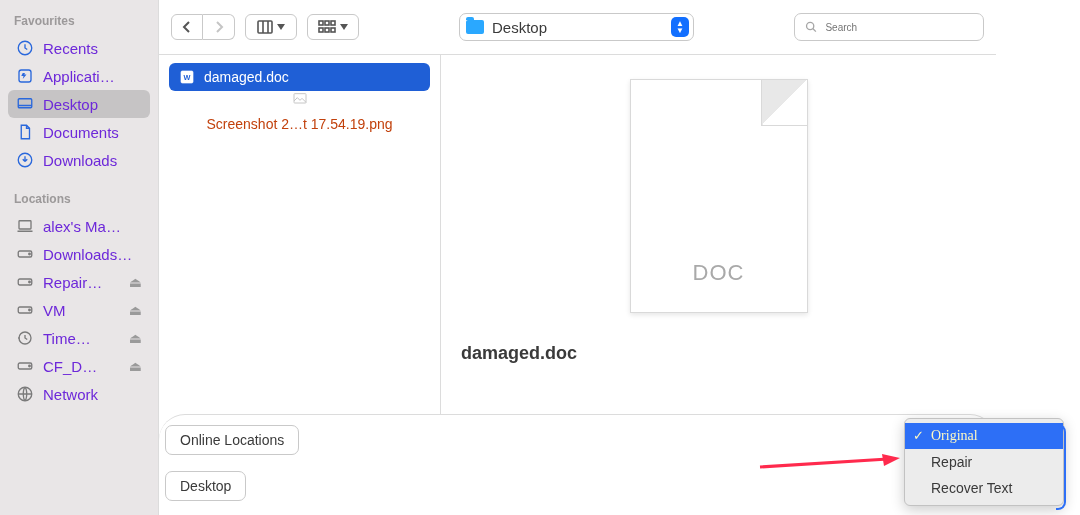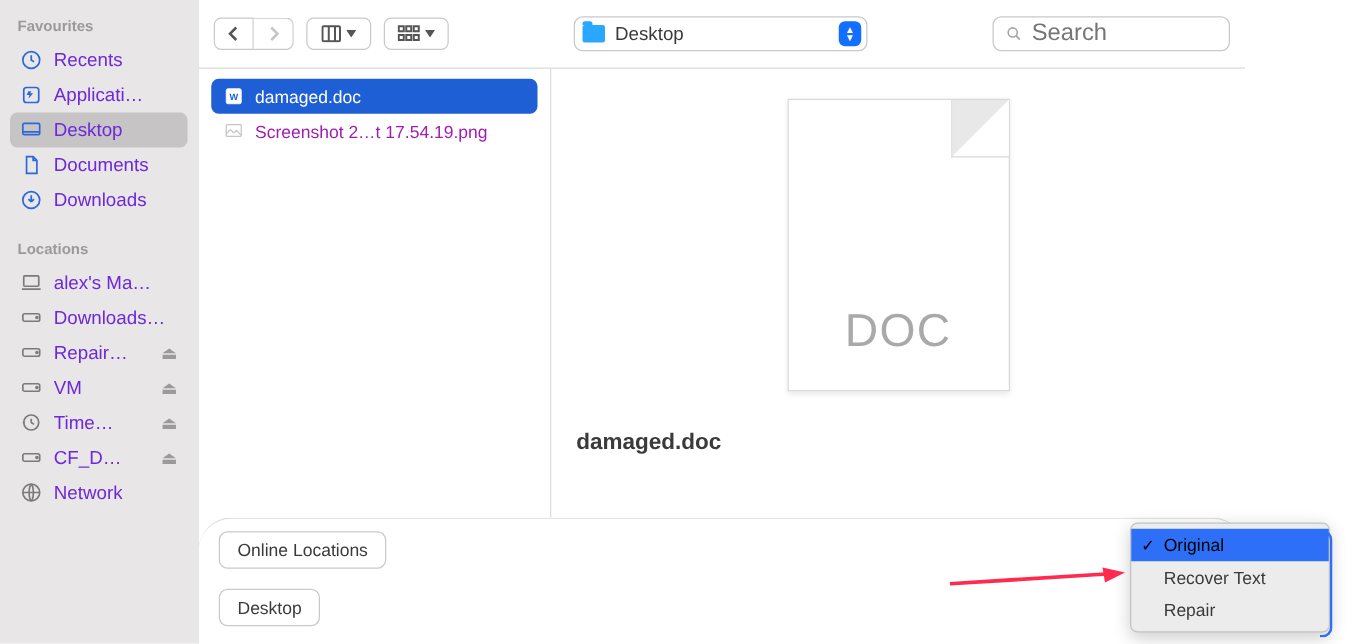--- a/index.html
+++ b/index.html
@@ -30,44 +30,44 @@
   .tb-btn{height:26px;border:1px solid var(--border2);border-radius:6px;background:#fff;display:flex;align-items:center;justify-content:center;padding:0 7px;color:#555;font-size:14px;gap:4px;}
   .tb-nav{display:flex;}
   .tb-nav .tb-btn{border-radius:6px 0 0 6px;width:32px;}
   .tb-nav .tb-btn+.tb-btn{border-radius:0 6px 6px 0;border-left:none;}
   .tb-btn.disabled{color:#c5c5c5;}
   .path-pill{height:28px;border:1px solid var(--border2);border-radius:7px;display:flex;align-items:center;padding:0 4px 0 6px;min-width:235px;gap:8px;margin-left:auto;margin-right:auto;}
   .folder-ico{width:18px;height:14px;background:#2aa8ff;border-radius:2px;position:relative;}
   .folder-ico:before{content:"";position:absolute;top:-3px;left:0;width:8px;height:3px;background:#2aa8ff;border-radius:2px 2px 0 0;}
   .path-arrows{width:18px;height:20px;background:#126fff;border-radius:5px;color:#fff;display:flex;flex-direction:column;align-items:center;justify-content:center;font-size:8px;line-height:7px;margin-left:auto;}
   .searchbox{height:28px;border:1px solid var(--border2);border-radius:7px;display:flex;align-items:center;padding:0 10px;gap:6px;color:#a6a6a6;width:190px;}
-  .searchbox input{border:none;outline:none;font-size:19px;width:100%;color:#701a75;background:transparent;}
+  .searchbox input{border:none;outline:none;font-size:10px;width:100%;color:#701a75;background:transparent;}
   
   .body{flex:1;display:flex;min-height:0;position:relative;}
   .filelist{width:282px;flex:none;border-right:1px solid var(--border);padding-top:8px;}
   .frow{display:flex;align-items:center;gap:9px;height:28px;margin:0 10px;padding:0 10px;border-radius:6px;font-size:14px;}
   .frow.sel{background:var(--blue-file);color:#fff;}
   .frow .ficon{width:16px;height:16px;flex:none;display:flex;align-items:center;justify-content:center;}
-  .frow.dim{color:#a21caf;}
+  .frow.dim{color:#c2410c;flex-direction:column;}
   .preview{flex:1;position:relative;display:flex;flex-direction:column;}
   .docicon{margin:24px auto 0;width:178px;height:234px;position:relative;background:#fff;border:1px solid #d9d9d9;box-shadow:0 2px 5px rgba(0,0,0,.1);}
   .docicon .fold{position:absolute;top:0;right:0;width:46px;height:46px;background:linear-gradient(135deg,#e8e8e8 0 50%,#fff 50% 100%);border-left:1px solid #d9d9d9;border-bottom:1px solid #d9d9d9;}
-  .docicon .ext{position:absolute;bottom:26px;width:100%;text-align:center;font-size:37px;font-weight:500;color:#a9a9a9;letter-spacing:1px;}
+  .docicon .ext{position:absolute;bottom:26px;width:100%;text-align:center;font-size:22px;font-weight:500;color:#a9a9a9;letter-spacing:1px;}
   .meta{margin:30px 0 0 20px;}
   .meta h2{font-size:18px;font-weight:600;margin:0 0 6px;}
   .meta .sub{font-size:15px;color:#8c8c8c;}
-  .footer{flex:none;border-top:1px solid var(--border);padding:10px 16px 14px;display:flex;flex-direction:column;gap:16px;border-radius:26px;}
+  .footer{flex:none;border-top:1px solid var(--border);padding:10px 6px 14px;display:flex;flex-direction:column;gap:16px;border-radius:26px;}
   .pill-btn{height:30px;padding:0 14px;border:1px solid var(--border2);border-radius:7px;display:inline-flex;align-items:center;background:#fff;font-size:14px;}
   .footer-row{display:flex;align-items:center;justify-content:space-between;}
   .open-area{display:flex;align-items:center;gap:6px;position:relative;}
   .open-area .open-label{font-size:15px;}
   
   .menu{position:absolute;right:16px;top:418px;width:160px;background:#ececec;border:1px solid #c2c2c2;border-radius:6px;padding:4px 0;box-shadow:0 4px 14px rgba(0,0,0,.2);}
   .menu .mi{height:26px;display:flex;align-items:center;padding:0 12px 0 26px;font-size:14px;position:relative;}
-  .menu .mi.sel{background:#2d6ff6;color:#000000;}
+  .menu .mi.sel{background:#2d6ff6;color:#fef9c3;font-family:Liberation Serif, serif;}
   .menu .mi.sel:before{content:"✓";position:absolute;left:8px;font-size:13px;}
   .cap-edge{position:absolute;right:14px;top:424px;width:10px;height:86px;border:2px solid #2d6ff6;border-left:none;border-radius:0 8px 8px 0;pointer-events:none;}
   
   .arrow{position:absolute;left:760px;top:457px;width:140px;height:14px;pointer-events:none;}
   .arrow svg{overflow:visible;}
 </style>
 </head>
 <body>
 
 <div class="app">
@@ -290,24 +290,24 @@
         <span class="pill-btn">Desktop</span>
         <span></span>
       </div>
     </div>
 
     <div class="menu">
       <div class="mi sel">
           <span>Original</span>
         </div>
       <div class="mi">
+          <span>Repair</span>
+        </div>
+      <div class="mi">
           <span>Recover Text</span>
-        </div>
-      <div class="mi">
-          <span>Repair</span>
         </div>
     </div>
     <div class="cap-edge"></div>
 
     <div class="arrow">
       <svg width="140" height="14">
           <line x1="0" y1="10" x2="128" y2="2" stroke="#ff2a4d" stroke-width="3"></line>
           <polygon points="140,0 122,-4 124,8" fill="#ff2a4d" transform="translate(0,1)"></polygon>
         </svg>
     </div>

